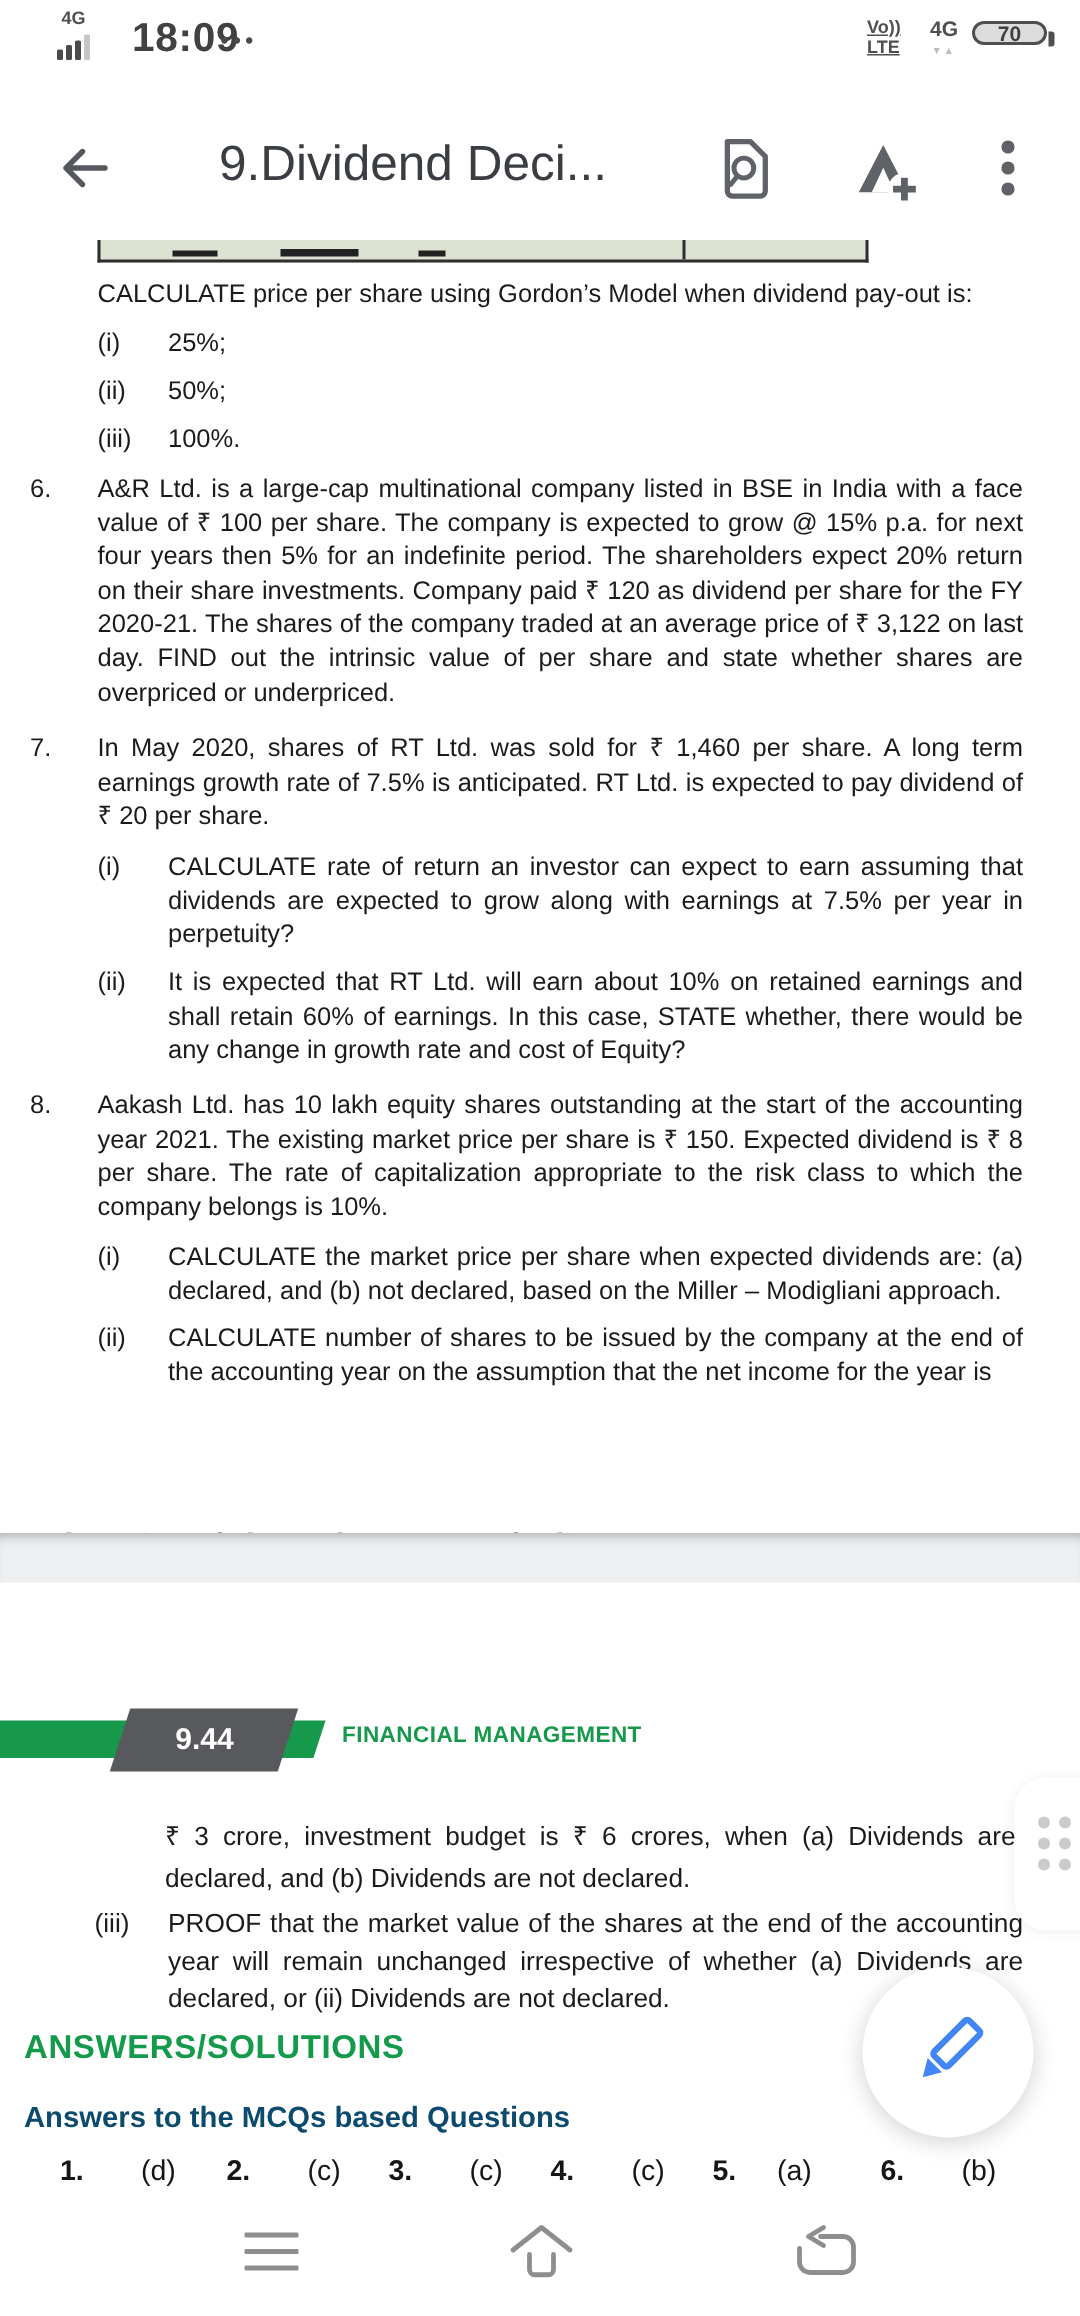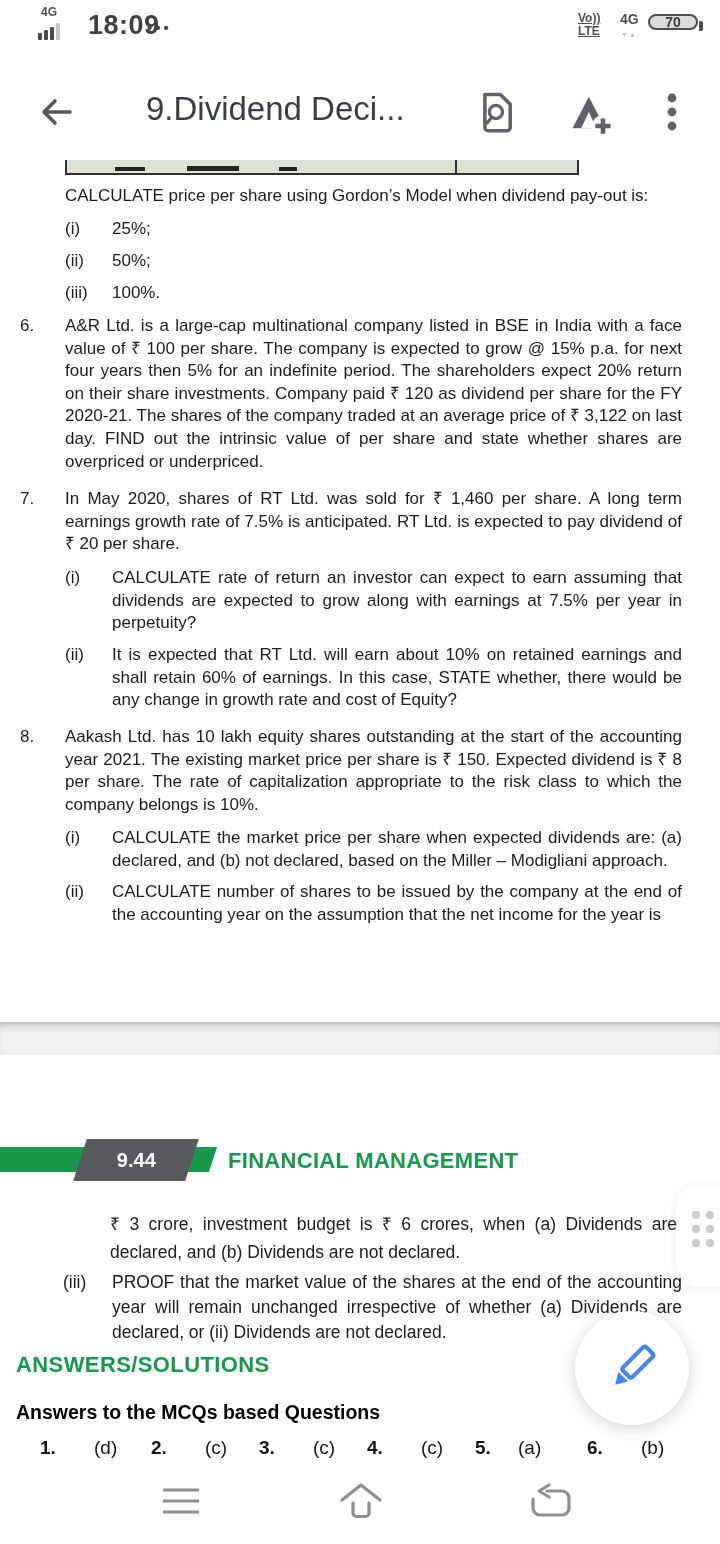--- a/index.html
+++ b/index.html
@@ -28,23 +28,23 @@
   .table-remnant{background:#dde3d2;border:2px solid #2f2f2f;border-top:none;box-sizing:border-box;}
   .copyright{font-family:"Liberation Serif",serif;font-weight:700;font-size:17.5px;color:#111;margin-top:48px;}
   
   .page-sep{background:#edeff1;border-bottom:1px solid #e2e2e2;
     box-shadow:inset 0 7px 7px -5px rgba(0,0,0,0.28);}
   
   .green-bar{background:#17994C;}
   .skew{transform:skewX(-18deg);}
   .badge-gray{background:#58595C;display:flex;align-items:center;justify-content:center;}
   .badge-label{transform:skewX(18deg);color:#fff;font-weight:700;font-size:20px;}
-  .running-header{color:#17994C;font-weight:700;font-size:22px;letter-spacing:0.3px;}
+  .running-header{color:#17994C;font-weight:700;font-size:15px;letter-spacing:0.3px;}
   .answers-h{color:#149A4B;font-weight:700;font-size:22px;letter-spacing:0.4px;}
-  .answers-sub{color:#000000;font-weight:700;font-size:19.5px;}
+  .answers-sub{color:#0c4a6e;font-weight:700;font-size:19.5px;}
   .mcq-num{font-weight:700;font-size:19px;color:#161616;}
   .mcq-ans{font-size:19px;color:#161616;}
   
   .page-pill{background:rgba(221,221,221,0.55);border-radius:28px;display:flex;
     align-items:center;justify-content:center;font-size:26px;color:rgba(80,80,80,0.45);}
   .drag-blob{background:#fff;border-radius:22px 0 0 22px;box-shadow:0 1px 10px rgba(0,0,0,0.07);}
   .dot{position:absolute;width:8px;height:8px;border-radius:50%;background:#cbcbcb;}
   .fab{background:#fff;border-radius:50%;box-shadow:0 3px 16px rgba(0,0,0,0.18);
     display:flex;align-items:center;justify-content:center;}
 </style>

